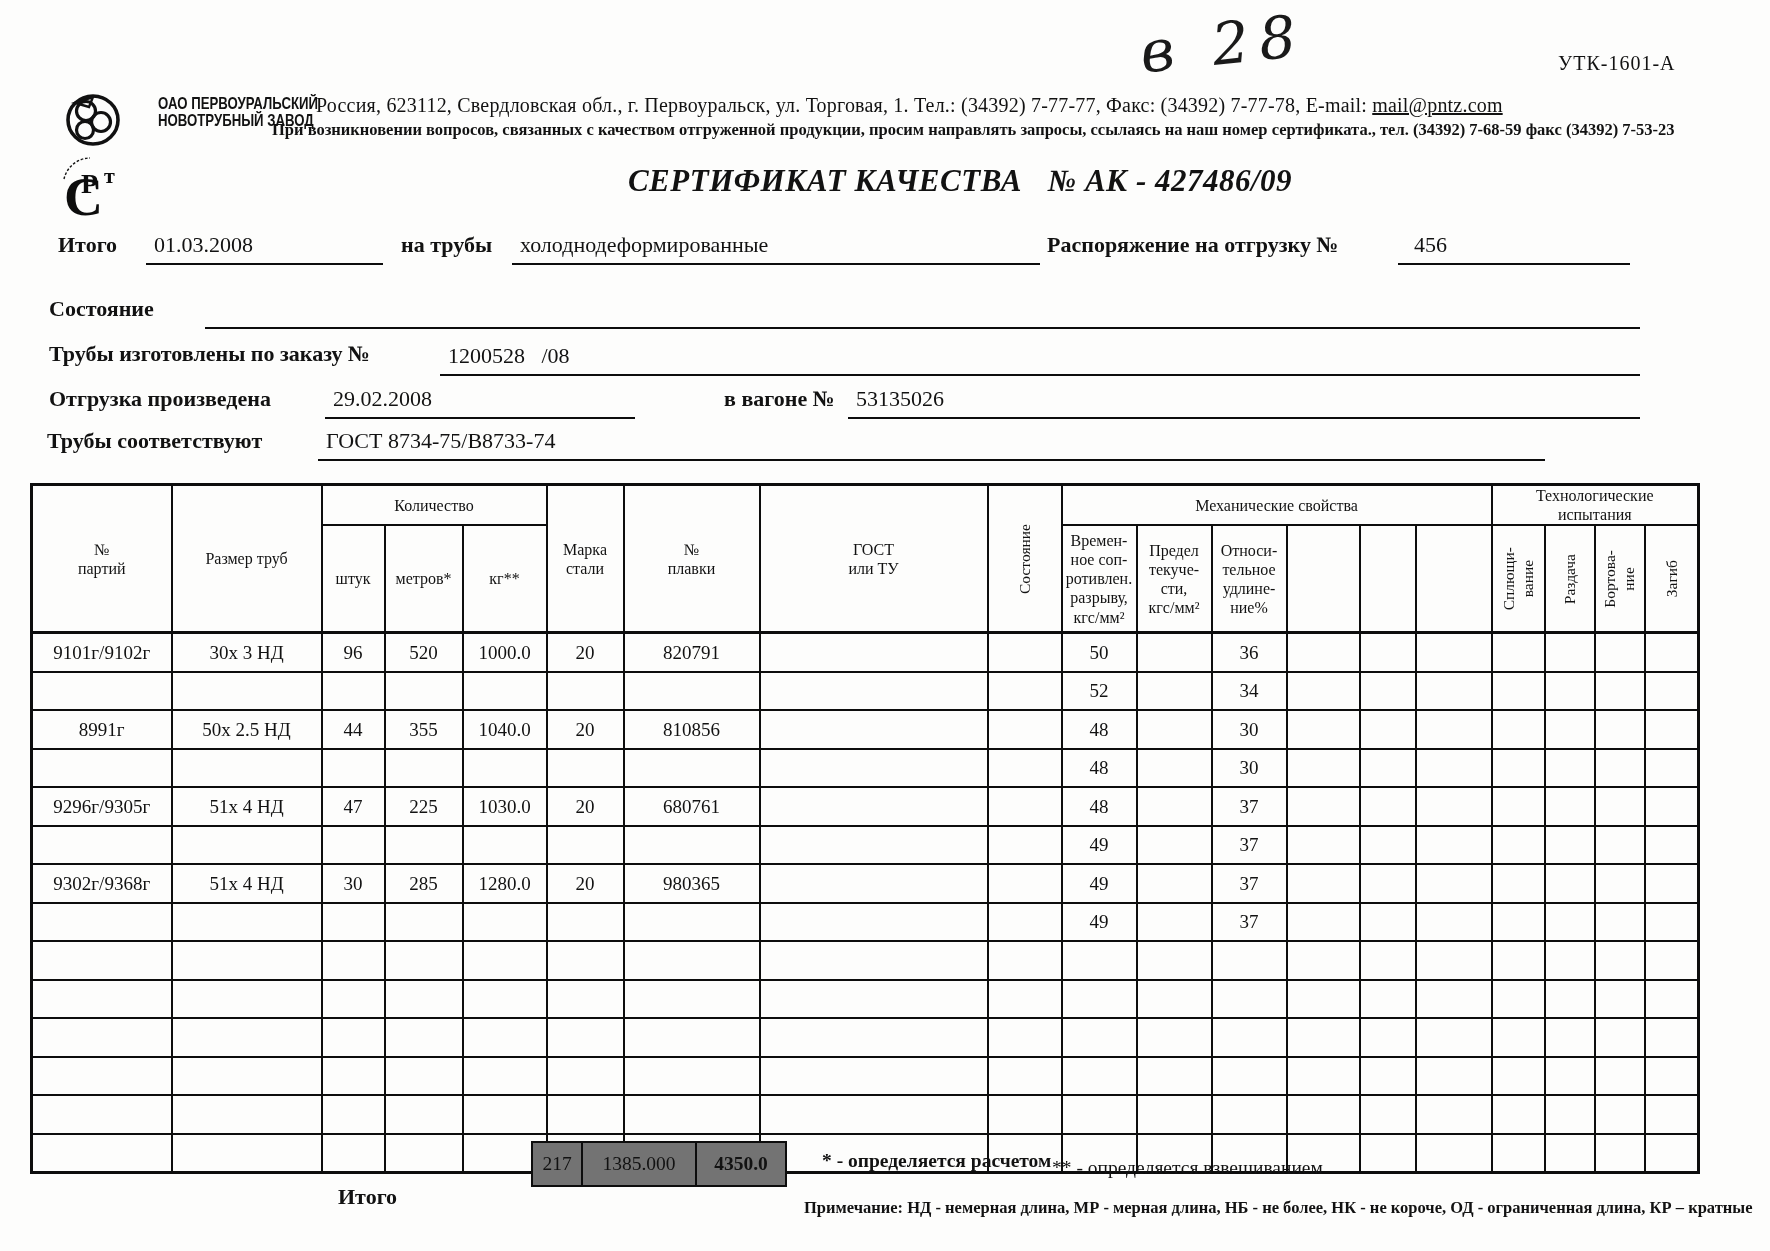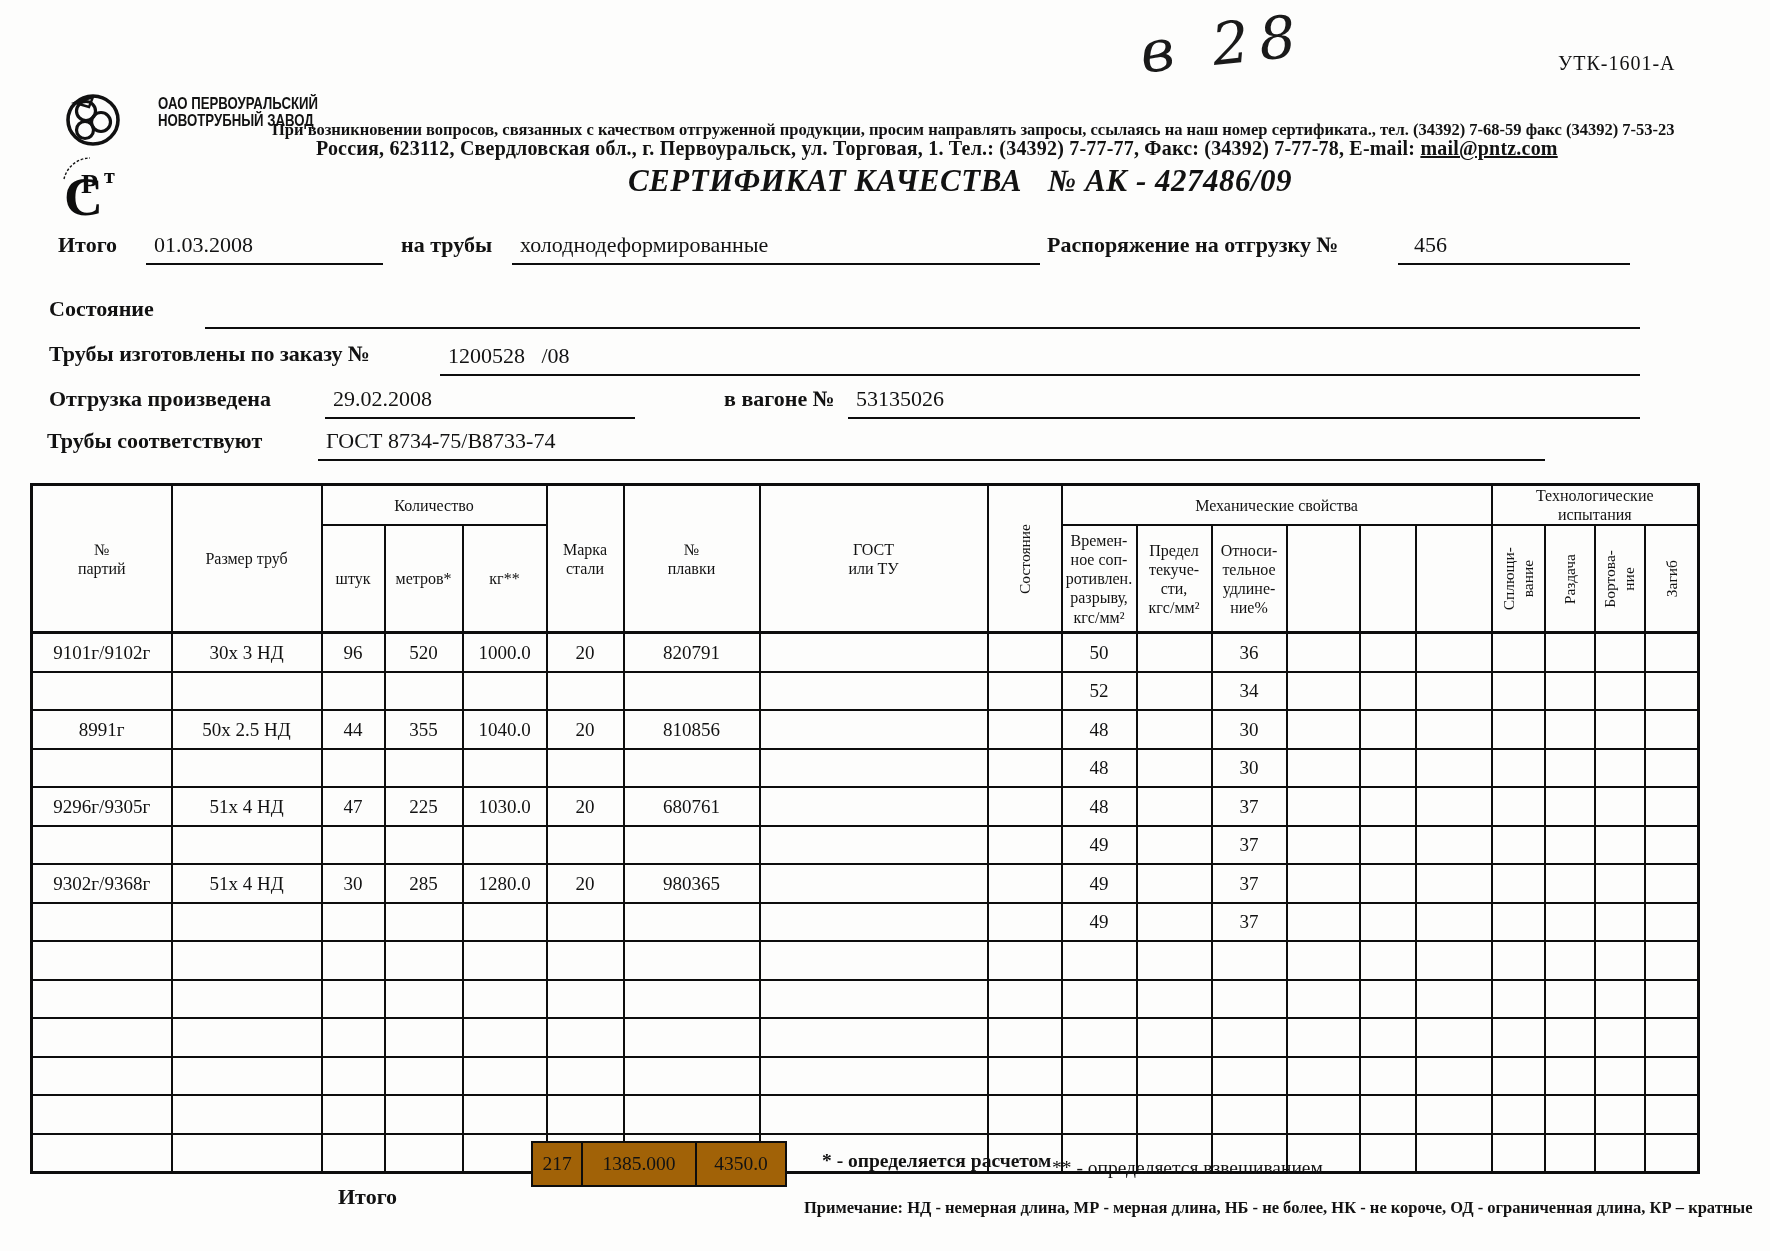--- a/index.html
+++ b/index.html
@@ -10,21 +10,21 @@
   
   .handwritten { left:1140px; top:10px; font-family:"DejaVu Serif", serif; font-style:italic;
                  font-size:58px; transform:rotate(-6deg); letter-spacing:10px; color:#1a1a1a; }
   .form-code { left:1558px; top:52px; font-size:20px; letter-spacing:1px; }
 
   
   .logo-svg { left:55px; top:93px; }
   .company-name { left:158px; top:95px; font-family:"Liberation Sans", sans-serif; font-weight:bold;
                   font-size:16.5px; line-height:17px; transform:scaleX(.8); transform-origin:left top;
                   white-space:nowrap; }
-  .address-line { left:316px; top:94px; font-size:20px; font-weight:bold; white-space:nowrap; letter-spacing:.2px;margin-top:43px; }
+  .address-line { left:316px; top:94px; font-size:20px; font-weight:normal; white-space:nowrap; letter-spacing:.2px; }
   .address-line .email { text-decoration:underline; }
   .inquiry-line { left:272px; top:120px; font-size:16.5px; font-weight:bold; white-space:nowrap; }
 
   
   .rst-svg { left:58px; top:155px; }
 
   .doc-title { left:560px; top:163px; width:800px; text-align:center; font-size:31px;
                font-weight:bold; font-style:italic; white-space:nowrap; letter-spacing:.5px; }
   .doc-title .num { margin-left:26px; }
 
@@ -45,23 +45,23 @@
   tr.sub-row th.thick-b, tr.gr-row th.thick-b { border-bottom:3px solid #0d0d0d; }
   td.bcell { height:36.5px; font-size:19px; }
   .vwrap { display:flex; align-items:center; justify-content:center; height:100%; }
   .vert { writing-mode:vertical-rl; transform:rotate(180deg); white-space:pre-line;
           font-size:15.5px; line-height:1.25; }
 
   
   .totals-label { left:338px; top:1148px; font-size:22px; font-weight:bold;margin-top:36px; }
   .totals-boxes { left:531px; top:1141px; display:flex; }
   .totals-boxes .tb { border:2.5px solid #0d0d0d; height:42px; line-height:42px; font-size:19.5px;
-                      text-align:center; background:#a16207; }
+                      text-align:center; background:#737373; }
   .totals-boxes .tb + .tb { border-left-width:2px; margin-left:-2px; }
-  .tb.tb1 { width:48px; } .tb.tb2 { width:112px; } .tb.tb3 { width:88px; }
+  .tb.tb1 { width:48px; } .tb.tb2 { width:112px; } .tb.tb3 { width:88px;font-weight:bold; }
 
   .fnote1 { left:822px;  top:1150px; font-size:19.5px; font-weight:bold; }
   .fnote2 { left:1052px; top:1157px; font-size:19.5px; font-weight:normal; }
   .prim   { left:804px;  top:1198px; font-size:16.5px; font-weight:bold; white-space:nowrap; }
 </style>
 </head>
 <body>
 
 <div class="abs handwritten">в 28</div>
 <div class="abs form-code">УТК-1601-А</div>

